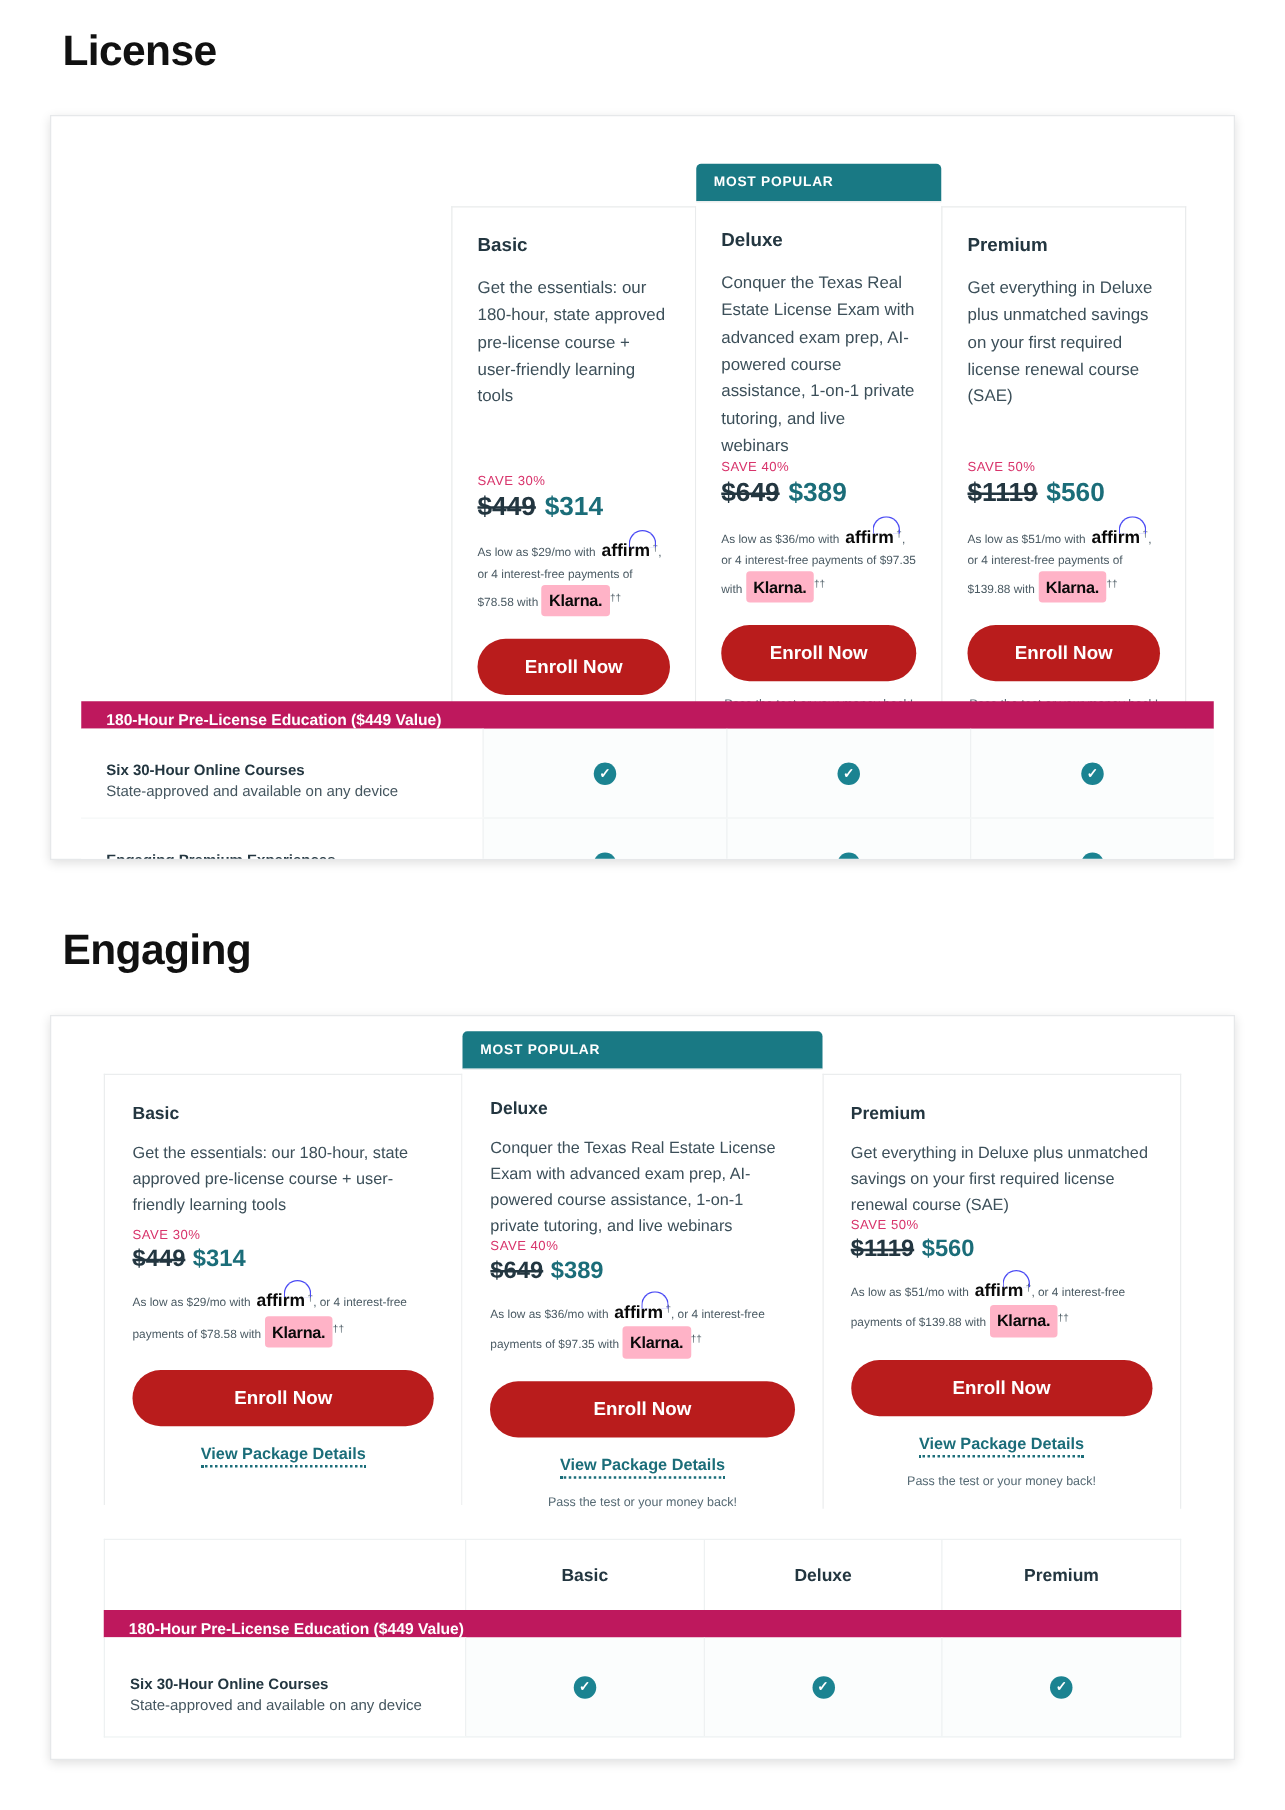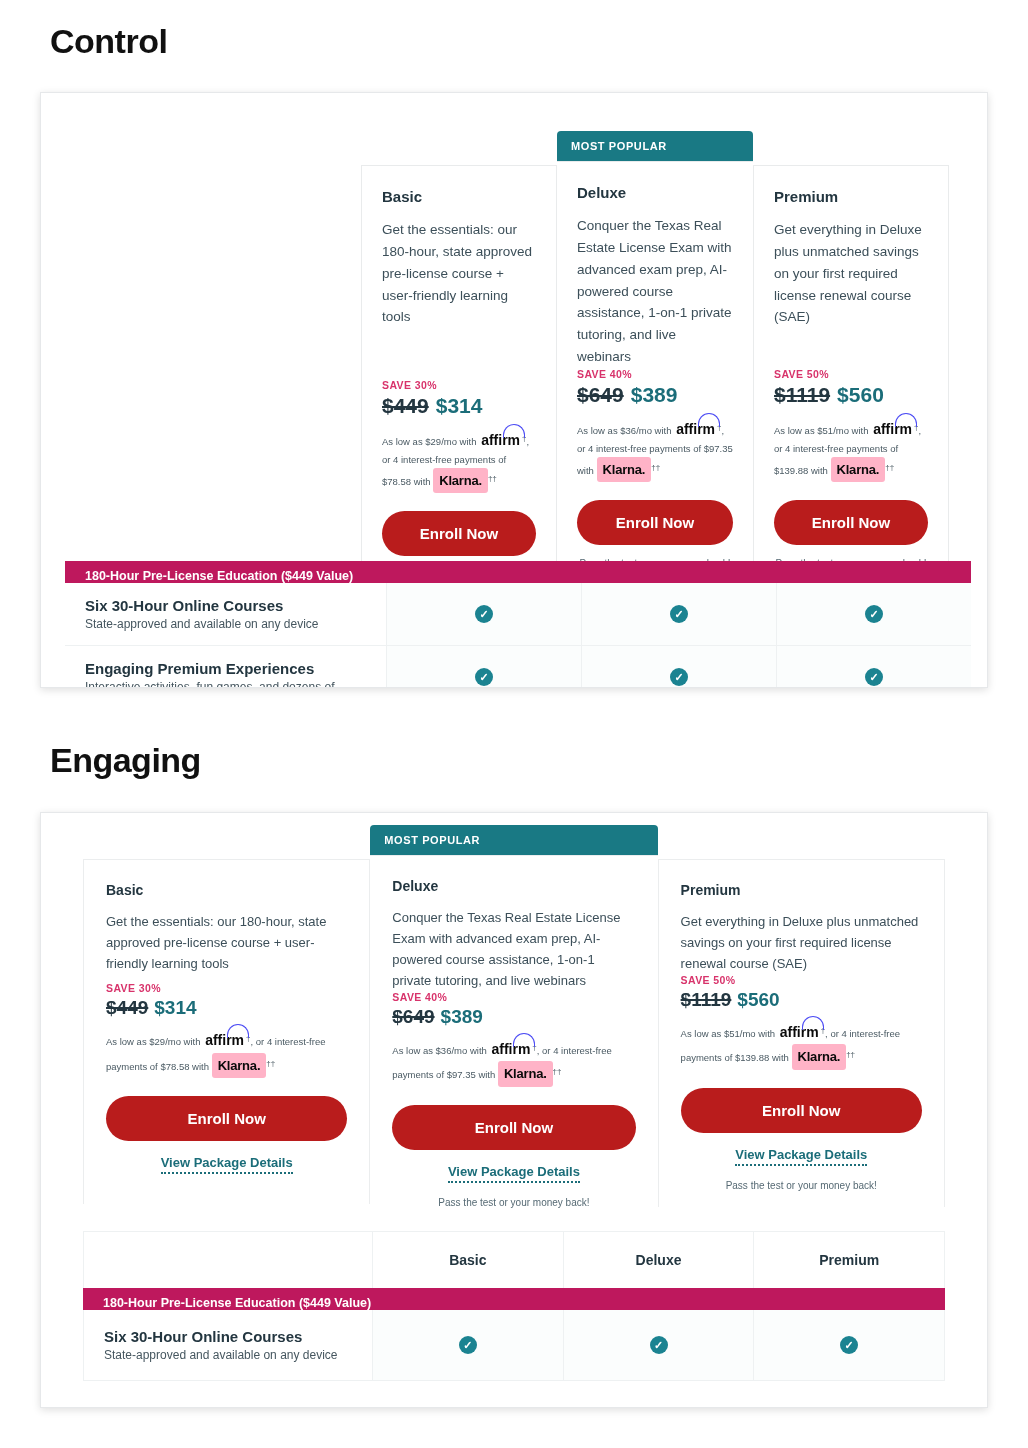--- a/index.html
+++ b/index.html
@@ -73,21 +73,21 @@
     margin-bottom: 14px;
   }
   .plan-desc {
     font-size: 13.5px;
     line-height: 1.62;
     color: #3c4f59;
   }
   .price-block { margin-top: auto; }
   .save-label {
     font-size: 10.5px;
-    font-weight: bold;
+    font-weight: normal;
     letter-spacing: 0.4px;
     color: #d8336b;
     margin-bottom: 3px;
   }
   .price-row { display: flex; align-items: baseline; gap: 7px; margin-bottom: 11px; }
   .price-old {
     font-size: 21px; font-weight: bold; color: #233640;
     text-decoration: line-through; text-decoration-thickness: 2px;
   }
   .price-new { font-size: 21px; font-weight: bold; color: #1b6d79; }
@@ -130,21 +130,21 @@
 
   
   .ctrl-table { position: absolute; left: 24px; top: 468px; right: 16px; }
   .table-band {
     background: #be185d; color: #fff;
     font-size: 12.5px; font-weight: bold;
     padding: 8px 0 0 20px;
   }
   .trow { display: flex; border-bottom: 1px solid #eef1f2; background: #fbfdfd; }
   .trow .feat { width: 322px; padding: 14px 18px 14px 20px; border-right: 1px solid #eef1f2; background:#fff; }
-  .feat-name { font-size: 15px; font-weight: bold; color: #233640; margin-bottom: 3px; }
+  .feat-name { font-size: 12px; font-weight: bold; color: #233640; margin-bottom: 3px; margin-top: 12px; }
   .feat-sub { font-size: 12px; color: #45565f; }
   .tcell { flex: 1; display: flex; align-items: center; justify-content: center; border-right: 1px solid #eef1f2; }
   .tcell:last-child { border-right: none; }
   .check {
     width: 18px; height: 18px; border-radius: 50%; background: #1b8391;
     display: flex; align-items: center; justify-content: center;
     color: #fff; font-size: 11px; font-weight: bold;
   }
 
   
@@ -183,21 +183,21 @@
   }
   .var-head-cell:last-child { border-right: none; }
   .var-trow { display: flex; border: 1px solid #eef1f2; border-top: none; background: #fbfdfd; }
   .var-trow .feat { width: 289px; padding: 18px 18px 18px 20px; border-right: 1px solid #eef1f2; background:#fff; }
 </style>
 </head>
 <body>
 
 <div class="page">
 
-  <div class="section-title" id="control-title">Control</div>
+  <div class="section-title" id="control-title">License</div>
 
   <div class="frame" id="control-frame">
 
     <div class="ctrl-cards">
 
       <div class="ctrl-col">
         <div class="badge-spacer"></div>
         <div class="card-body">
           <div class="plan-name">Basic</div>
           <div class="plan-desc">Get the essentials: our 180-hour, state approved pre-license course + user-friendly learning tools</div>

